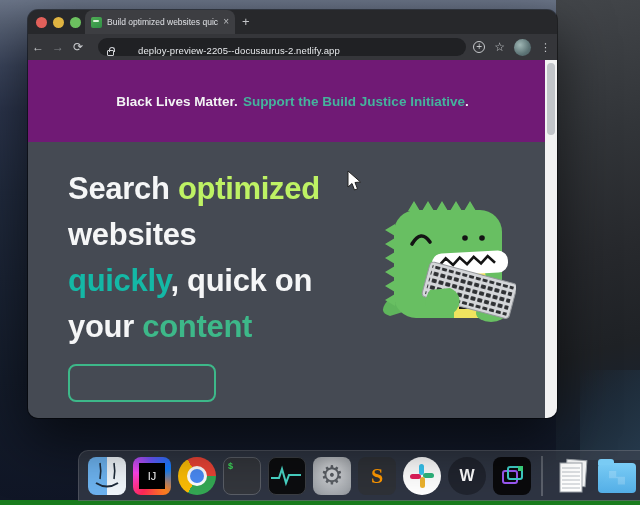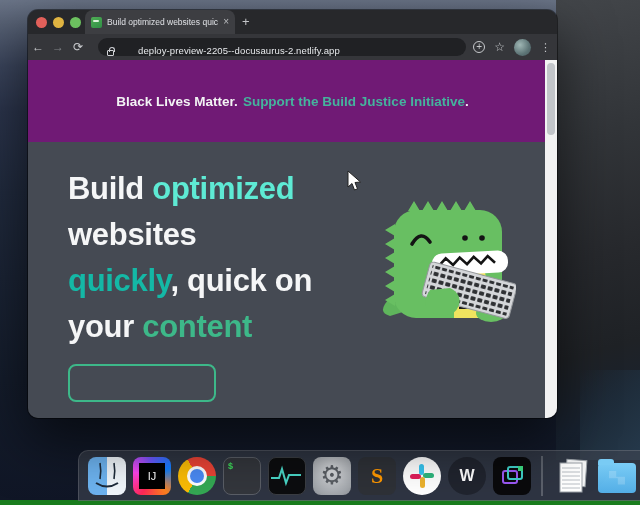--- a/index.html
+++ b/index.html
@@ -154,21 +154,21 @@
     <div class="page">
 
       <div class="banner">
         <span class="plain">Black Lives Matter.</span>
         <a href="#" class="accent-link" style="color: rgb(69, 179, 157);">Support the Build Justice Initiative</a>
         <span class="plain">.</span>
       </div>
 
       <div class="hero">
         <div class="headline">
-          <span>Build </span><span class="accent" style="color: #5eead4;">optimized</span><br>
+          <span>Search </span><span class="accent" style="color: #bef264;">optimized</span><br>
           <span>websites</span><br>
           <span class="accent" style="color: #14b8a6;">quickly</span><span>, quick on</span><br>
           <span>your </span><span class="accent" style="color: rgb(61, 184, 137);">content</span>
         </div>
 
         <svg class="dino" width="150" height="140" viewBox="0 0 150 140">
           <defs>
             <pattern id="kb" width="7" height="7" patternUnits="userSpaceOnUse">
               <rect x="1" y="1" width="5" height="4" rx="1" fill="#2f3134"></rect>
             </pattern>

